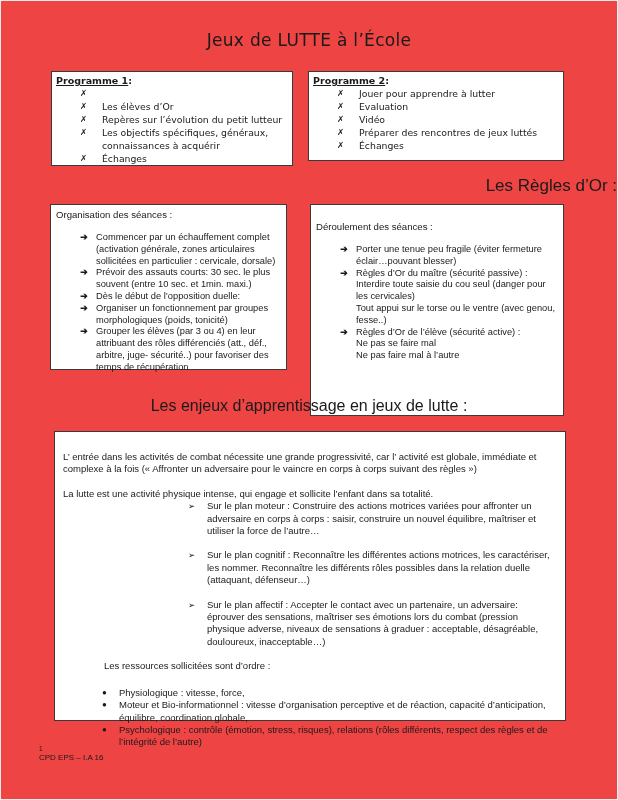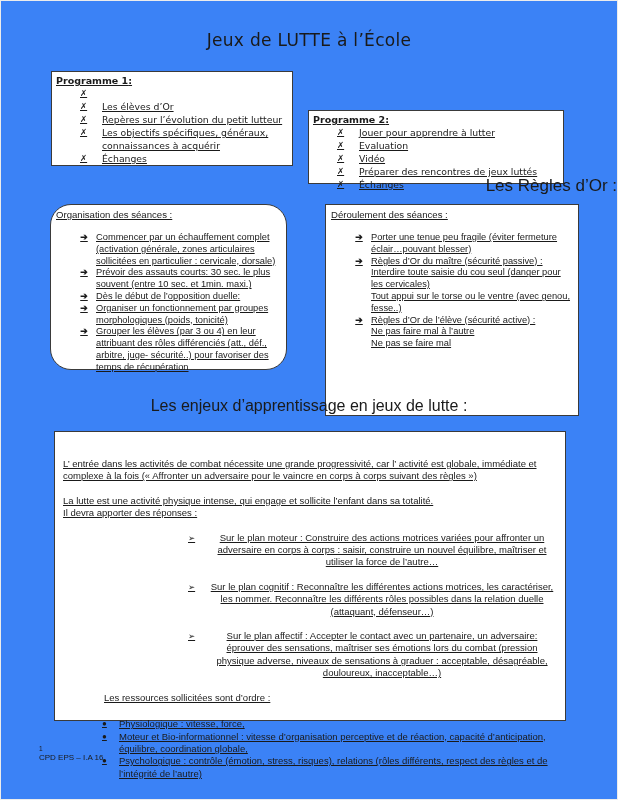--- a/index.html
+++ b/index.html
@@ -1,52 +1,52 @@
 <!DOCTYPE html>
 <html><head>
 <meta charset="utf-8">
 <style>
   html,body{margin:0;padding:0;background:#fff;}
   .page{
-    position:relative;width:618px;height:800px;background:#3b82f6;
+    position:relative;width:618px;height:800px;background:#ef4444;
     font-family:"Liberation Sans",sans-serif;color:#1a1a1a;
     box-sizing:border-box;border:1px solid #ececec;overflow:hidden;
   }
   .title{
     position:absolute;top:29px;left:0;width:100%;text-align:center;
     font-family:"DejaVu Sans",sans-serif;font-size:17px;font-weight:500;
     letter-spacing:.3px;margin:0;
   }
-  .box{position:absolute;border:1px solid #3a3a3a;box-sizing:border-box;background:#fff;text-decoration:underline;}
+  .box{position:absolute;border:1px solid #3a3a3a;box-sizing:border-box;background:#fff;}
   
   .box-prog1{left:50px;top:70px;width:242px;height:95px;padding:2px 4px;}
-  .box-prog2{left:307px;top:70px;width:256px;height:74px;padding:2px 4px;margin-top:39px;}
+  .box-prog2{left:307px;top:70px;width:256px;height:90px;padding:2px 4px;}
   .prog-header{font-family:"DejaVu Sans",sans-serif;font-size:9.5px;line-height:13px;font-weight:bold;}
   .prog-header .u{text-decoration:underline;}
   .pli{display:flex;padding-left:20px;font-family:"DejaVu Sans",sans-serif;font-size:9.3px;line-height:13px;}
   .pb{flex:0 0 22px;font-style:italic;font-size:8.5px;text-align:left;padding-left:4px;}
   .pt{flex:1;}
   
   .sec-heading{position:absolute;left:0;width:100%;text-align:center;margin:0;font-weight:normal;}
   .h-regles{top:175px;font-size:17px;text-align:right;}
   .h-enjeux{top:396px;font-size:16px;}
   
-  .box-org{left:49px;top:203px;width:237px;height:166px;padding:4px 5px;border-radius:21px;}
-  .box-der{left:324px;top:203px;width:254px;height:212px;padding:4px 5px;}
+  .box-org{left:49px;top:203px;width:237px;height:166px;padding:4px 5px;}
+  .box-der{left:309px;top:203px;width:254px;height:212px;padding:16px 5px;}
   .rbox-header{font-size:9.6px;line-height:12px;margin-bottom:11px;}
   .ali{display:flex;padding-left:16px;font-size:9.3px;line-height:11.8px;}
   .ab{flex:0 0 24px;text-align:center;font-weight:bold;font-size:9px;}
   .at{flex:1;}
   
-  .box-big{left:53px;top:430px;width:512px;height:290px;padding:26px 8px;font-size:9.5px;line-height:12.4px;}
+  .box-big{left:53px;top:430px;width:512px;height:290px;padding:19px 8px;font-size:9.5px;line-height:12.4px;}
   .box-big p{margin:0 0 12px 0;}
   .box-big .nopad{margin:0;}
   .plan{display:flex;margin:0 0 12px 125px;}
   .plb{flex:0 0 19px;font-size:8.5px;}
-  .plt{flex:1;max-width:360px;text-align:center;}
+  .plt{flex:1;max-width:360px;}
   .res-header{margin-left:41px;margin-bottom:14px;}
   .res{display:flex;margin-left:39px;}
   .rb{flex:0 0 17px;font-size:8px;line-height:12.4px;}
   .rt{flex:1;max-width:445px;}
   
   .footer{position:absolute;left:38px;top:744px;}
   .fn-mark{display:block;font-size:6.5px;line-height:8px;}
   .footer-text{display:block;font-size:8px;line-height:10px;}
 </style>
 </head>
@@ -146,37 +146,36 @@
     <div class="ali">
         <span class="ab"></span>
         <span class="at">Tout appui sur le torse ou le ventre (avec genou, fesse..)</span>
       </div>
     <div class="ali">
         <span class="ab">➔</span>
         <span class="at">Règles d’Or de l’élève (sécurité active) :</span>
       </div>
     <div class="ali">
         <span class="ab"></span>
+        <span class="at">Ne pas se faire mal</span>
+      </div>
+    <div class="ali">
+        <span class="ab"></span>
         <span class="at">Ne pas faire mal à l’autre</span>
-      </div>
-    <div class="ali">
-        <span class="ab"></span>
-        <span class="at">Ne pas se faire mal</span>
       </div>
     <div class="ali">
         <span class="ab"></span>
       </div>
   </div>
 
   <h2 class="sec-heading h-enjeux">Les enjeux d’apprentissage en jeux de lutte :</h2>
 
   <div class="box box-big">
     <p>L’ entrée dans les activités de combat nécessite une grande progressivité, car l’ activité est  globale, immédiate et complexe à la fois (« Affronter un adversaire pour le vaincre en corps à corps suivant des règles »)</p>
     <p class="nopad">La lutte est une activité physique intense, qui engage et sollicite l’enfant dans sa totalité.</p>
-    <p>Il devra apporter  des réponses :</p>
     <div class="plan">
         <span class="plb">➢</span>
         <span class="plt">Sur le plan moteur : Construire des actions motrices variées pour affronter un adversaire en corps à corps : saisir, construire un nouvel équilibre, maîtriser et utiliser la force de l’autre…</span>
       </div>
     <div class="plan">
         <span class="plb">➢</span>
         <span class="plt">Sur le plan cognitif : Reconnaître les différentes actions motrices, les caractériser, les nommer. Reconnaître les différents rôles possibles dans la relation duelle (attaquant, défenseur…)</span>
       </div>
     <div class="plan">
         <span class="plb">➢</span>

